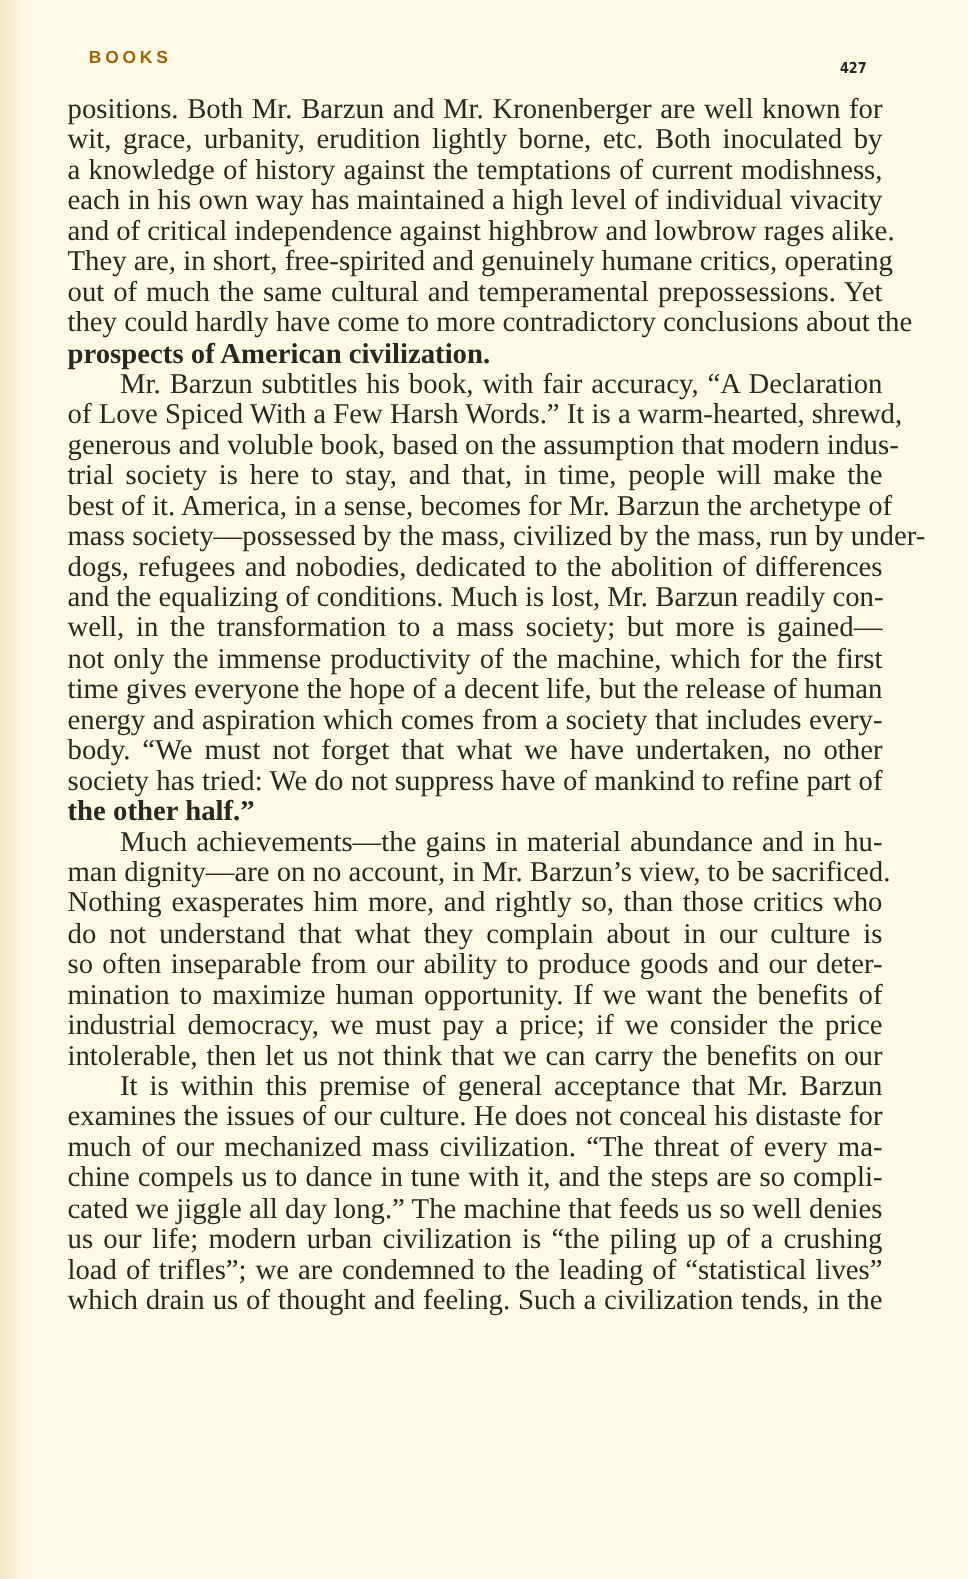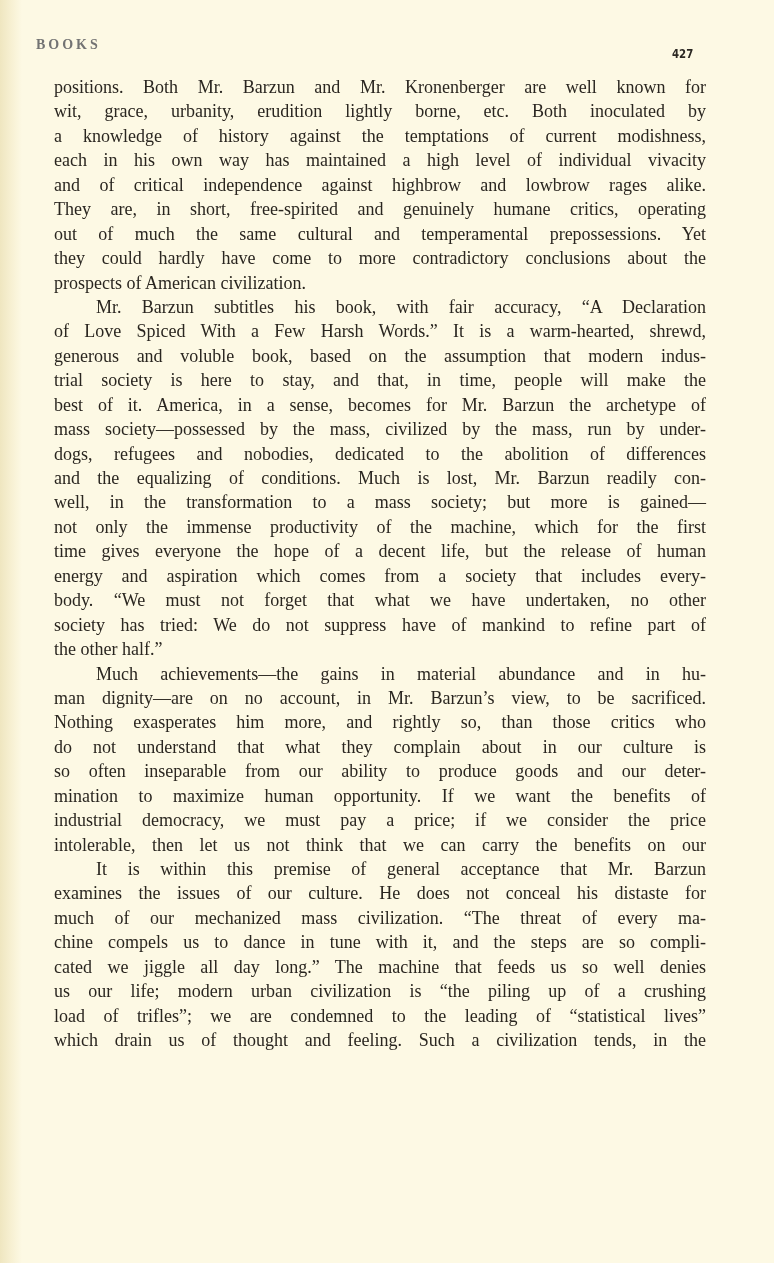--- a/index.html
+++ b/index.html
@@ -11,27 +11,27 @@
       position: relative;
       font-family: "Liberation Serif", "DejaVu Serif", serif;
       color: #2a2620;
     }
     .page-shade {
       position: absolute; left: 0; top: 0; bottom: 0; width: 22px;
       background: linear-gradient(to right, #efe6c0 0%, #f7f0d2 50%, rgba(253,249,228,0) 100%);
     }
     .running-head {
       position: absolute;
-      left: 36px;
+      left: 71px;
       top: 37px;
-      font-family: Liberation Serif, serif;
+      font-family: Liberation Sans, sans-serif;
       font-weight: bold;
       font-size: 14px;
       letter-spacing: 3px;
-      color: #737373;
+      color: #a16207;
     }
     .page-number {
       position: absolute;
       left: 672px;
       top: 47px;
       font-family: "DejaVu Sans", "Liberation Sans", sans-serif;
       font-weight: bold;
       font-size: 12px;
       transform: scaleX(0.85);
       transform-origin: left top;
@@ -40,26 +40,26 @@
     .body-text {
       position: absolute;
       left: 54px;
       top: 75px;
       width: 652px;
     }
     .line {
       display: block;
       height: 24.45px;
       line-height: 24.45px;
-      font-size: 18px;
+      font-size: 23px;
       white-space: nowrap;
       text-align: justify;
       text-align-last: justify;
     }
-    .line.last { text-align-last: left; }
+    .line.last { text-align-last: left; font-weight: bold; }
     .line.indent { padding-left: 42px; }
   </style>
 </head>
 <body>
 
 <div class="page-shade"></div>
 
 <div class="running-head">BOOKS</div>
 <div class="page-number">427</div>
 

